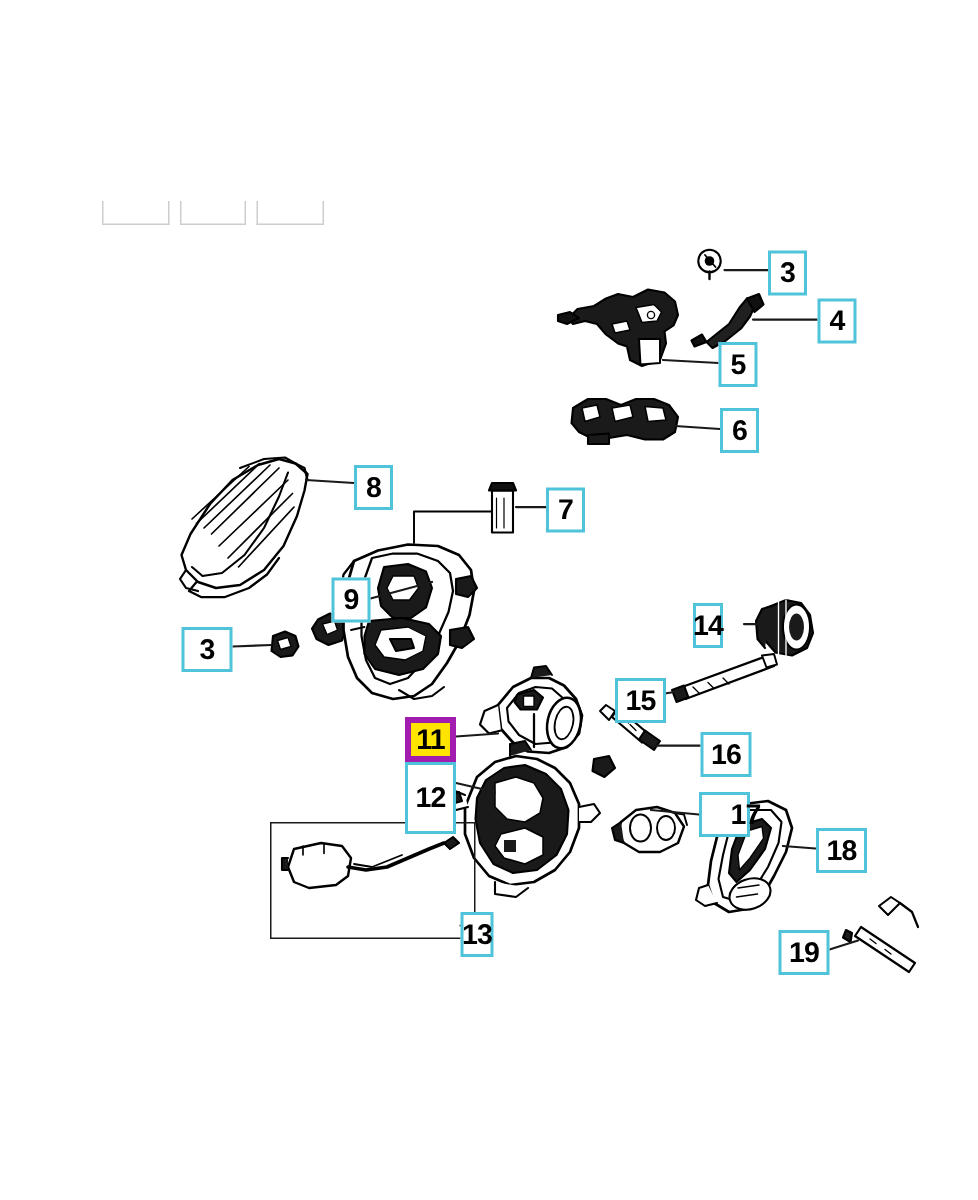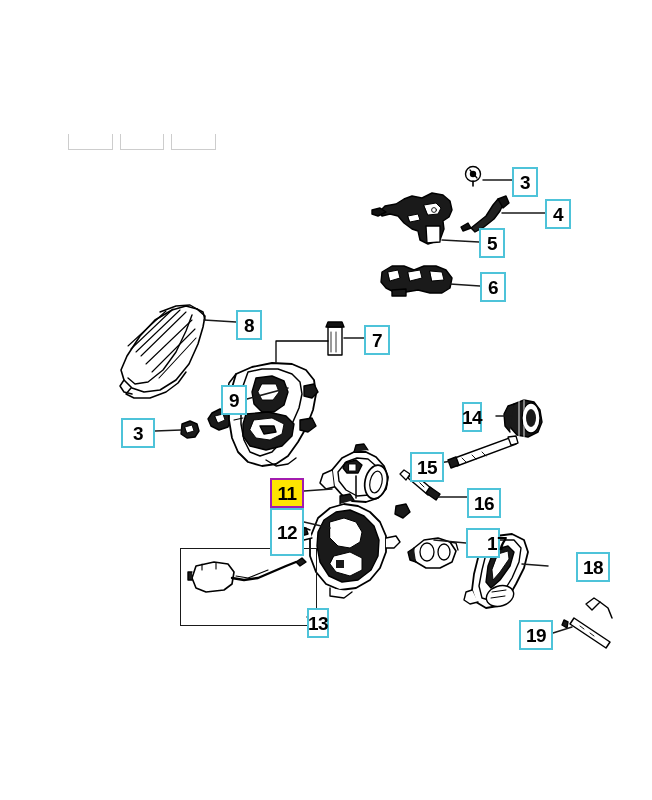--- a/index.html
+++ b/index.html
@@ -34,21 +34,21 @@
     font-size: 19px;
     font-weight: 700;
     line-height: 1;
     display: flex;
     align-items: center;
     justify-content: center;
     letter-spacing: -0.5px;
   }
   .callout.highlight {
     background: #ffe400;
-    border: 2px solid #a21caf;
+    border: 4px solid #a21caf;
   }
   .topbrackets {
     position: absolute;
     left: 68px;
     top: 134px;
     width: 148px;
     height: 16px;
     display: flex;
     gap: 7px;
   }
@@ -281,17 +281,17 @@
       <div class="callout" style="left: 236px; top: 310px; width: 26px; height: 30px;">8</div>
       <div class="callout" style="left: 221px; top: 385px; width: 26px; height: 30px;">9</div>
       <div class="callout" style="left: 121px; top: 418px; width: 34px; height: 30px;">3</div>
       <div class="callout highlight" style="left: 270px; top: 478px; width: 34px; height: 30px;">11</div>
       <div class="callout" style="left: 270px; top: 508px; width: 34px; height: 48px;">12</div>
       <div class="callout" style="left: 307px; top: 608px; width: 22px; height: 30px;">13</div>
       <div class="callout" style="left: 462px; top: 402px; width: 20px; height: 30px;">14</div>
       <div class="callout" style="left: 410px; top: 452px; width: 34px; height: 30px;">15</div>
       <div class="callout" style="left: 467px; top: 488px; width: 34px; height: 30px;">16</div>
       <div class="callout" style="left: 466px; top: 528px; width: 34px; height: 30px; padding-left: 28px;">17</div>
-      <div class="callout" style="left: 576px; top: 552px; width: 34px; height: 30px;">18</div>
+      <div class="callout" style="left: 544px; top: 552px; width: 34px; height: 30px;">18</div>
       <div class="callout" style="left: 519px; top: 620px; width: 34px; height: 30px;">19</div>
     </div>
 
 </div>
 
 </body></html>

